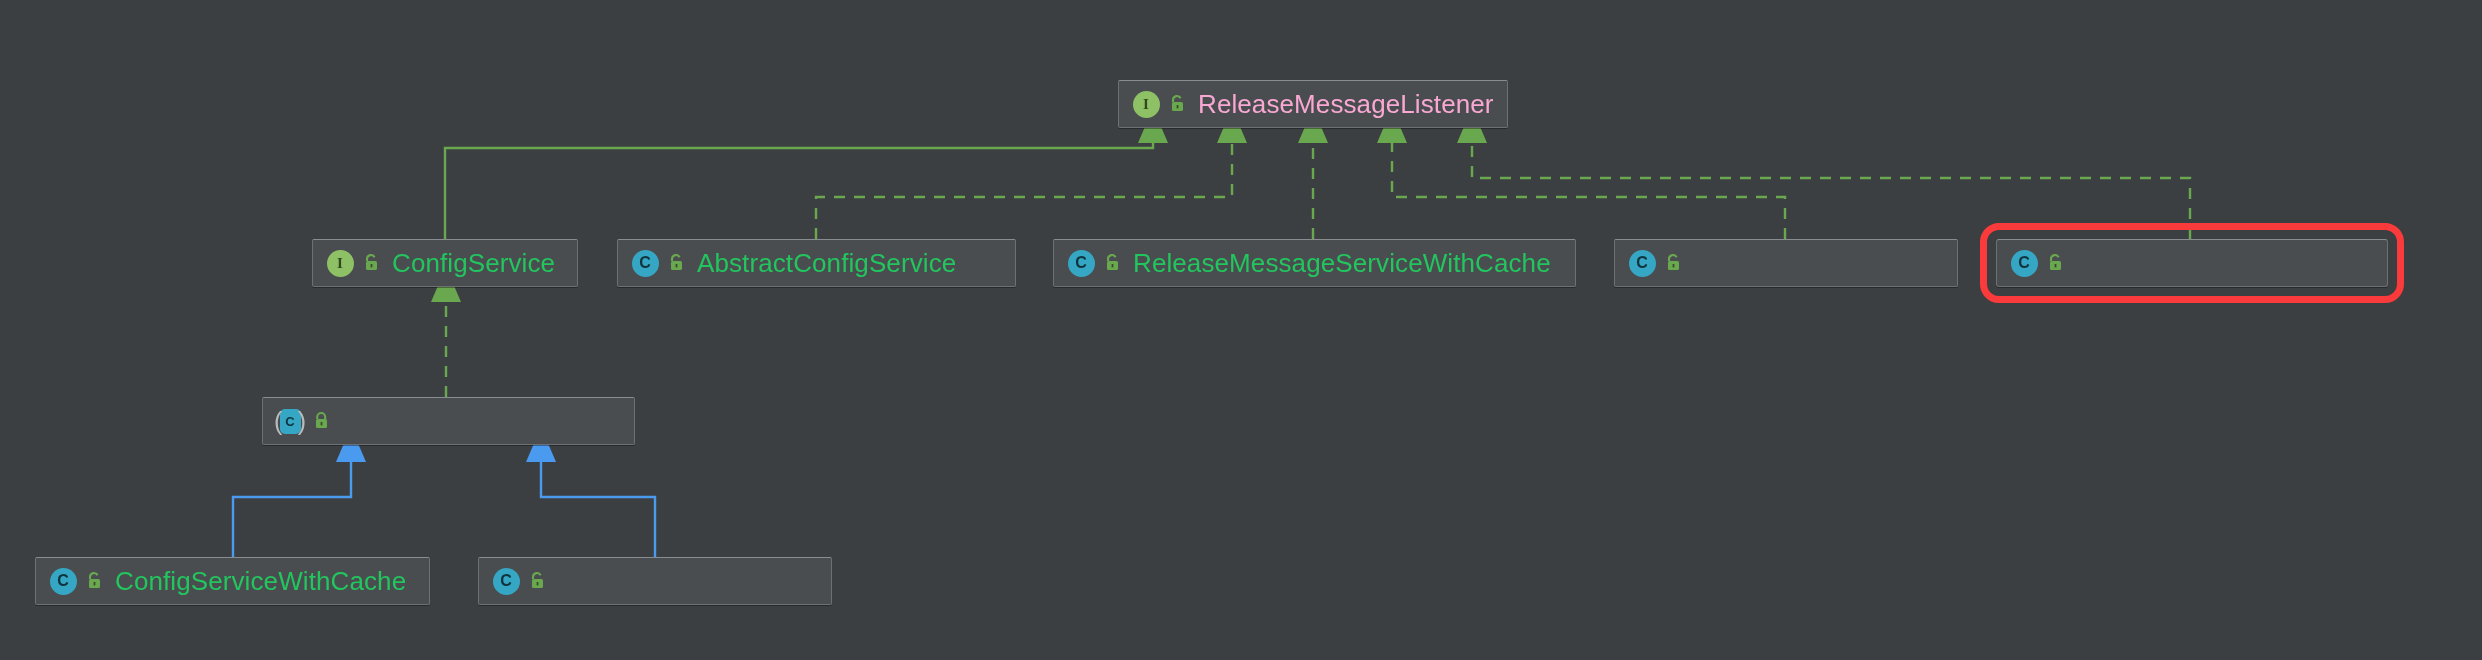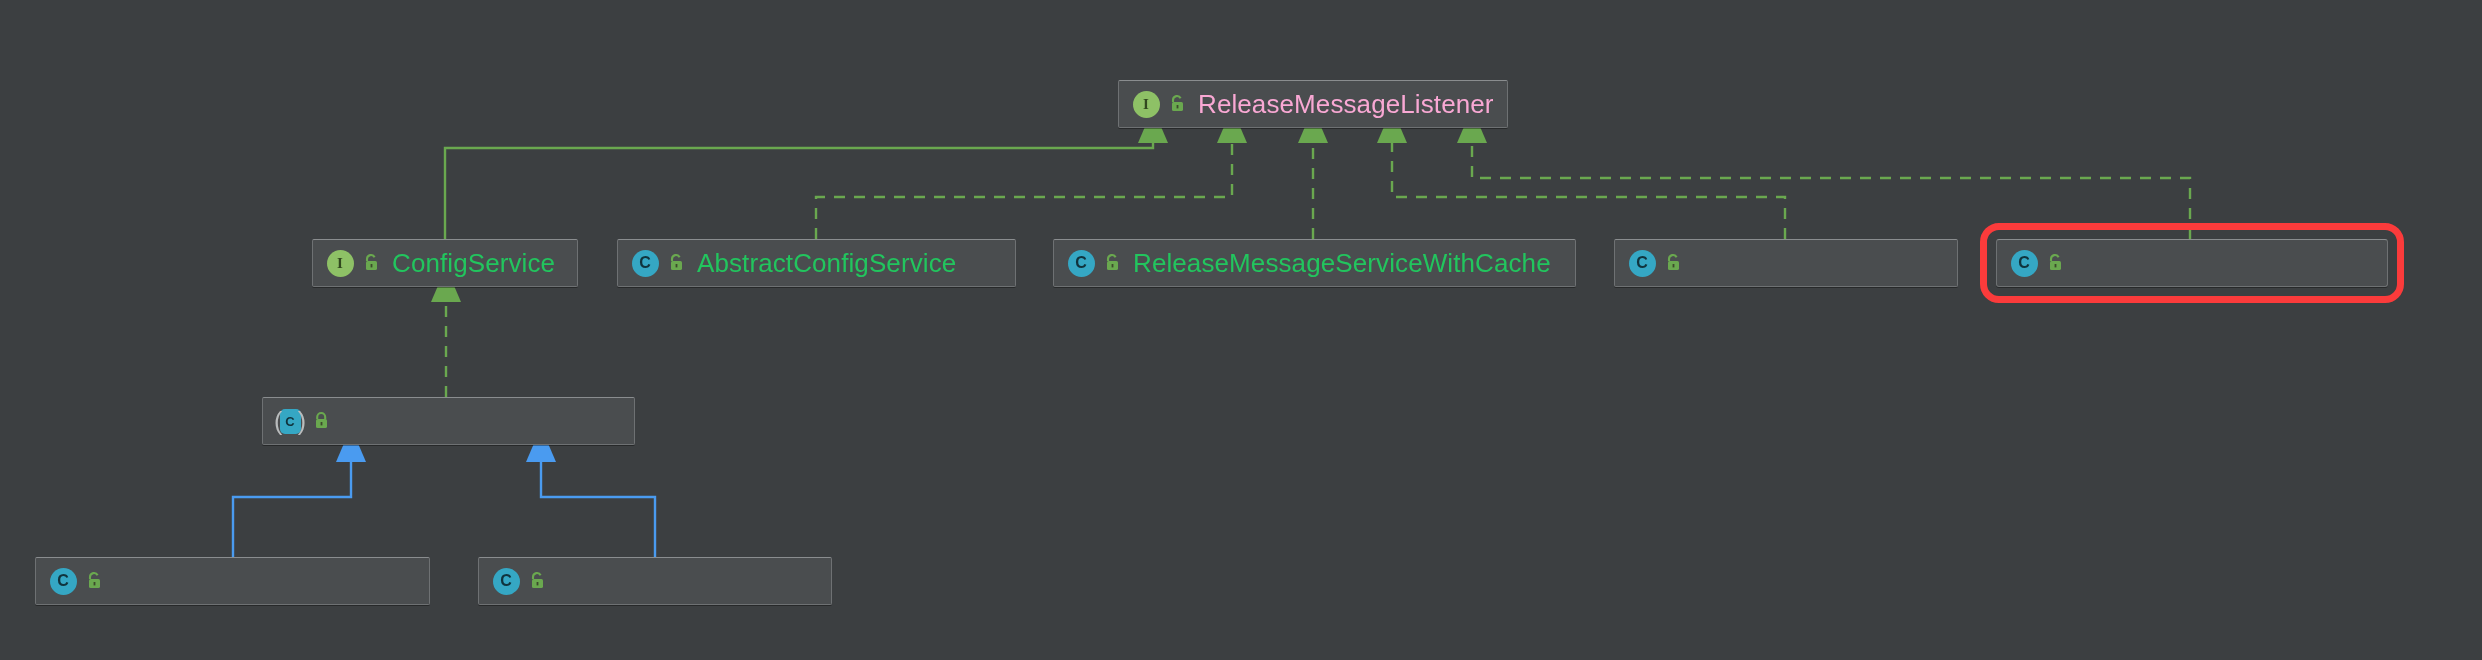--- a/index.html
+++ b/index.html
@@ -270,20 +270,21 @@
         <span class="icon-kind kind-class">
           <span class="disc">C</span>
         </span>
         <span class="icon-vis">
           <svg width="18" height="20" viewBox="0 0 18 20" xmlns="http://www.w3.org/2000/svg">
             <path d="M4 8 V6 a4 4 0 0 1 7.6 -1.7" fill="none" stroke="#6aa84f" stroke-width="2.1"></path>
             <rect x="3" y="8" width="11" height="9" rx="1.6" fill="#6aa84f"></rect>
             <rect x="7.6" y="11" width="1.8" height="3.4" fill="#3c4a2c"></rect>
           </svg>
         </span>
+        <span class="node-label">ConfigServiceWithCache</span>
       </div>
       <div class="node" style="left: 478px; top: 557px; width: 354px;">
         <span class="icon-kind kind-class">
           <span class="disc">C</span>
         </span>
         <span class="icon-vis">
           <svg width="18" height="20" viewBox="0 0 18 20" xmlns="http://www.w3.org/2000/svg">
             <path d="M4 8 V6 a4 4 0 0 1 7.6 -1.7" fill="none" stroke="#6aa84f" stroke-width="2.1"></path>
             <rect x="3" y="8" width="11" height="9" rx="1.6" fill="#6aa84f"></rect>
             <rect x="7.6" y="11" width="1.8" height="3.4" fill="#3c4a2c"></rect>

